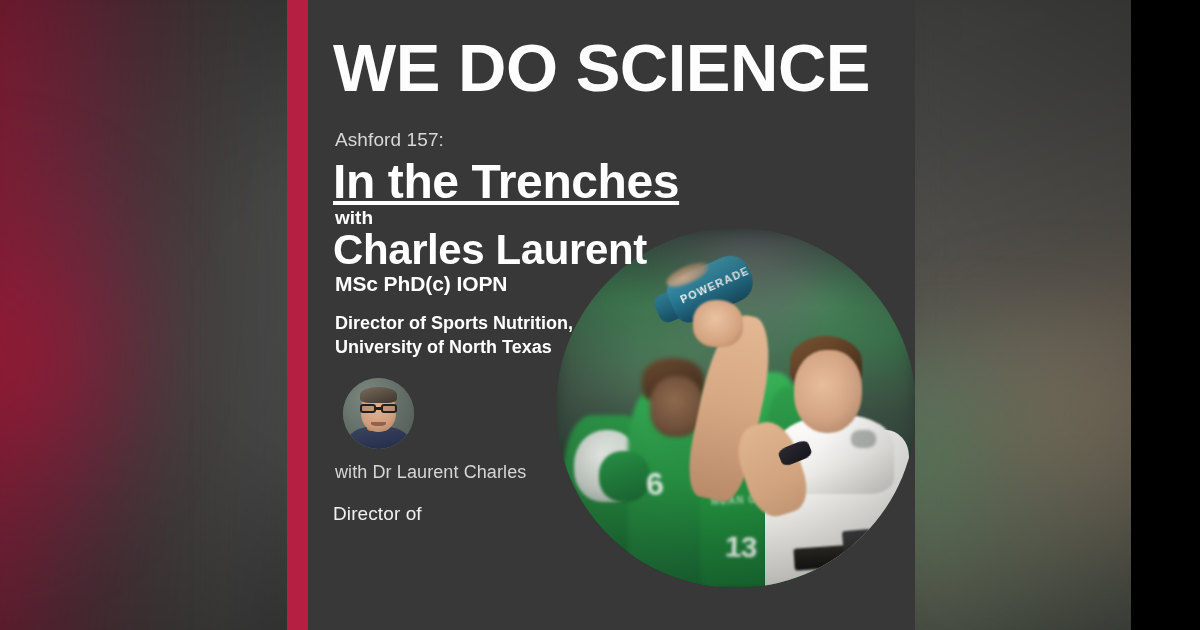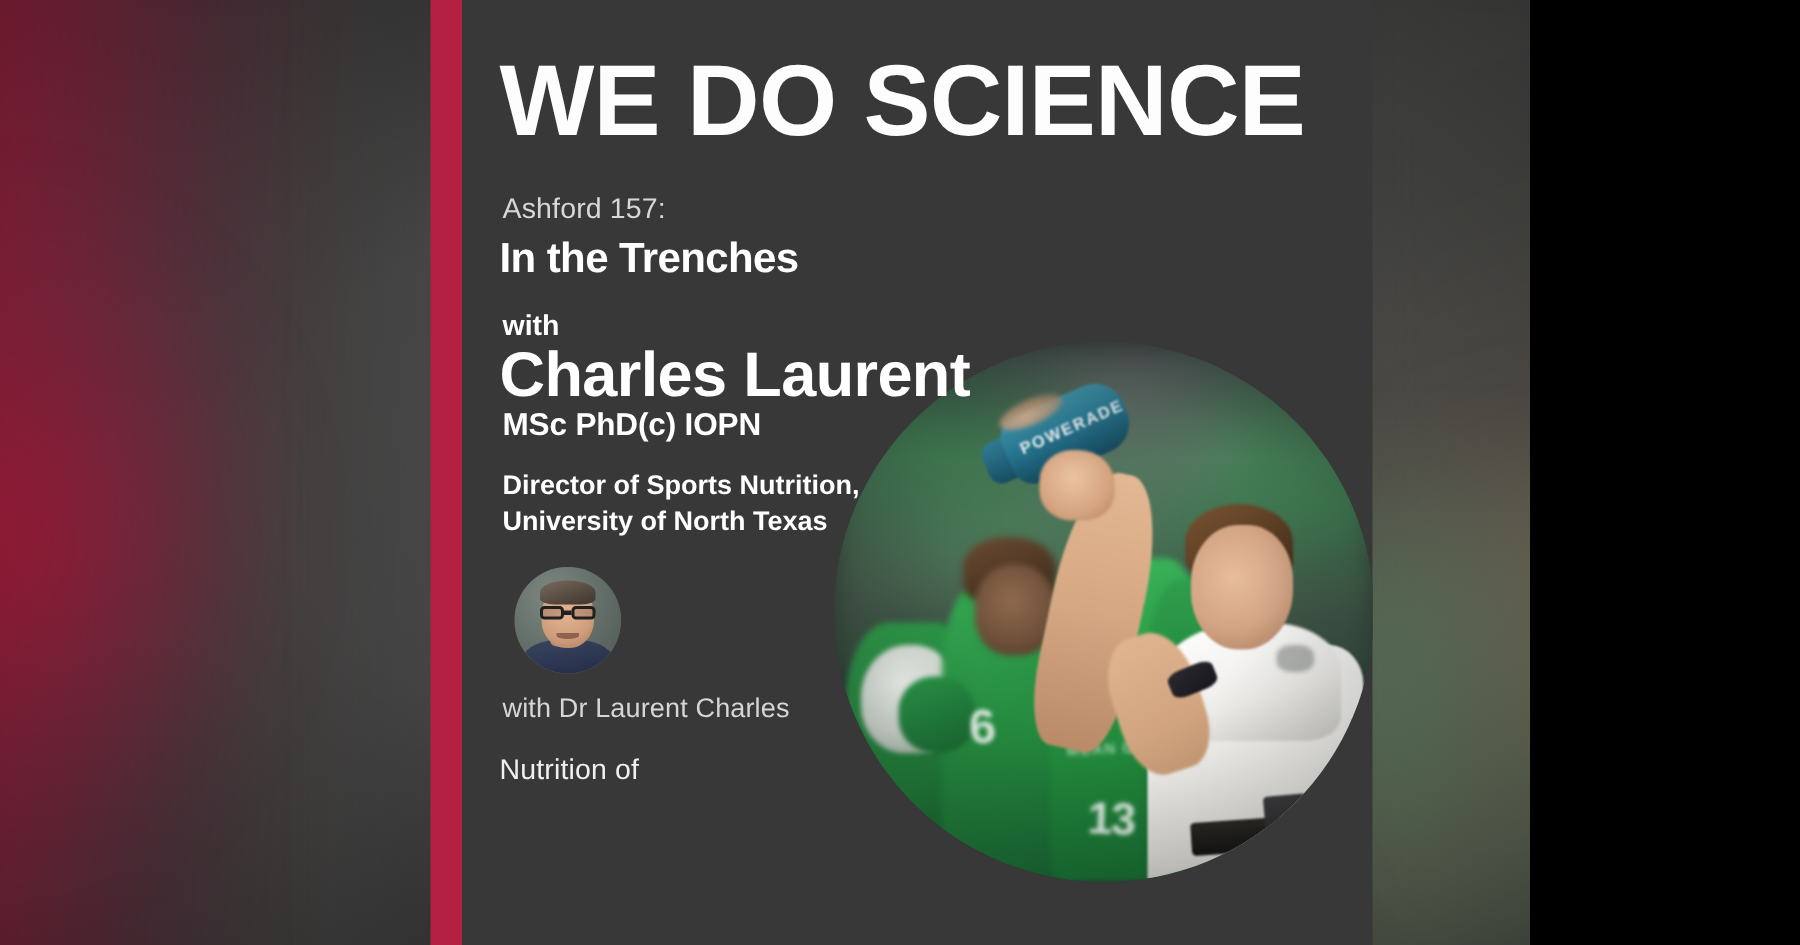--- a/index.html
+++ b/index.html
@@ -7,24 +7,24 @@
     margin: 0;
     padding: 0;
     background: #000;
   }
   body {
     font-family: "Liberation Sans", sans-serif;
   }
 
   #stage {
     position: relative;
-    width: 1020px;
+    width: 1131px;
     height: 630px;
     overflow: hidden;
-    background: #ef4444;
+    background: #3b82f6;
   }
 
   
   .backdrop {
     position: absolute;
     inset: 0;
     overflow: hidden;
   }
   .bd-base {
     position: absolute;
@@ -421,24 +421,25 @@
     color: #d8d8d8;
     font-size: 19px;
     font-weight: 400;
     letter-spacing: 0.1px;
   }
   .episode-title {
     position: absolute;
     left: 0;
     top: 157px;
     color: #ffffff;
-    font-size: 28px;
+    font-size: 48px;
     font-weight: 700;
     letter-spacing: -0.4px;
     line-height: 1.05;
+    text-decoration: underline;
   }
   .with-word {
     position: absolute;
     left: 2px;
     top: 207px;
     color: #ffffff;
     font-size: 19px;
     font-weight: 700;
   }
   .guest-name {
@@ -674,18 +675,18 @@
         <div class="av-glasses">
           <div class="av-lens l"></div>
           <div class="av-bridge"></div>
           <div class="av-lens r"></div>
         </div>
       </div>
 
       <div class="host-credit">with Dr Laurent Charles</div>
 
       <div class="iopn-logo">
-        <div class="iopn-sub1">Nutrition of</div>
+        <div class="iopn-sub1">Director of</div>
       </div>
 
     </div>
   </div>
 </div>
 
 </body></html>

